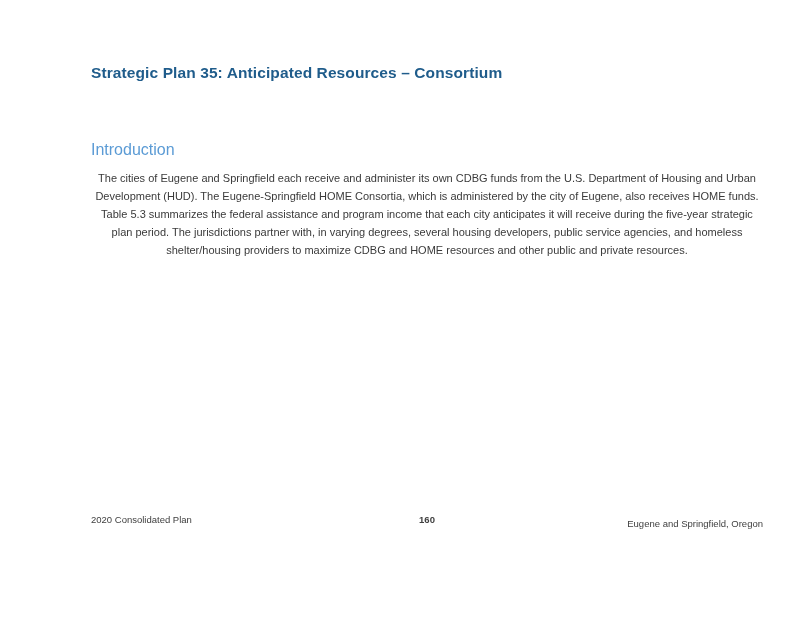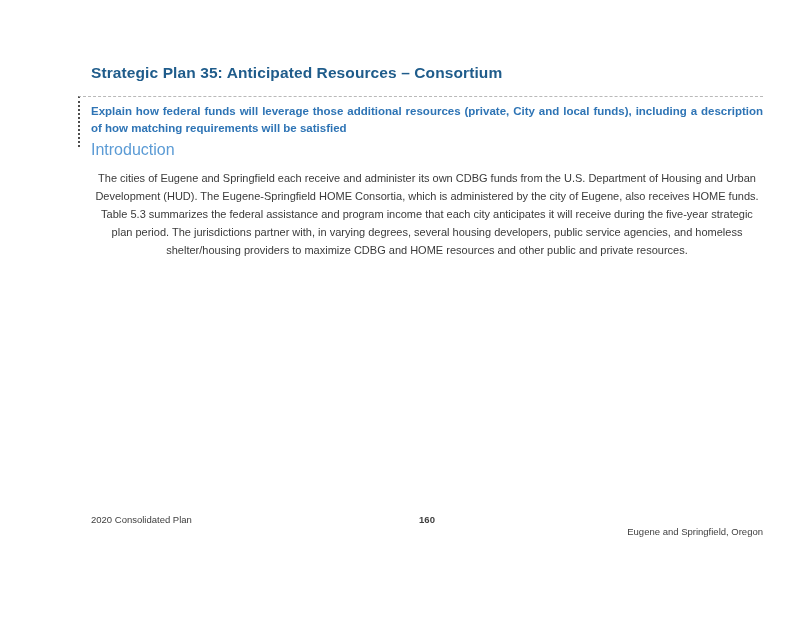--- a/index.html
+++ b/index.html
@@ -80,33 +80,30 @@
   .footer-center {
     position: absolute;
     left: 50%;
     top: 0;
     transform: translateX(-50%);
     font-weight: bold;
   }
   .footer-right {
     position: absolute;
     right: 0;
-    top: 12px;
+    top: 4px;
   }
 </style>
 </head>
 <body>
 
 <div class="page">
 
   <h1 class="doc-title">Strategic Plan 35: Anticipated Resources – Consortium</h1>
 
-  <div class="question-box">
-    <p class="question-text">Explain how federal funds will leverage those additional resources (private, City and local funds), including a description of how matching requirements will be satisfied</p>
-  </div>
 
   <div class="intro-label">Introduction</div>
 
   <p class="body-text">The cities of Eugene and Springfield each receive and administer its own CDBG funds from the U.S. Department of Housing and Urban Development (HUD).  The Eugene-Springfield HOME Consortia, which is administered by the city of Eugene, also receives HOME funds.  Table 5.3 summarizes the federal assistance and program income that each city anticipates it will receive during the five-year strategic plan period.   The jurisdictions partner with, in varying degrees, several housing developers, public service agencies, and homeless shelter/housing providers to maximize CDBG and HOME resources and other public and private resources.</p>
 
   <div class="footer">
     <span class="footer-left">2020 Consolidated Plan</span>
     <span class="footer-center">160</span>
     <span class="footer-right">Eugene and Springfield, Oregon</span>
   </div>

